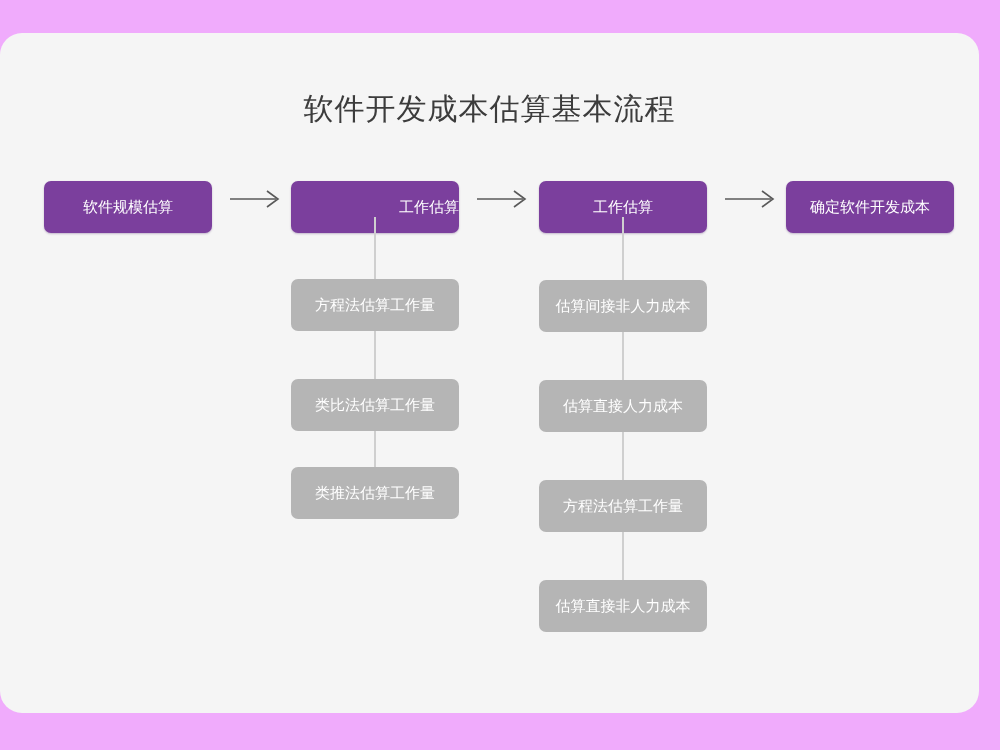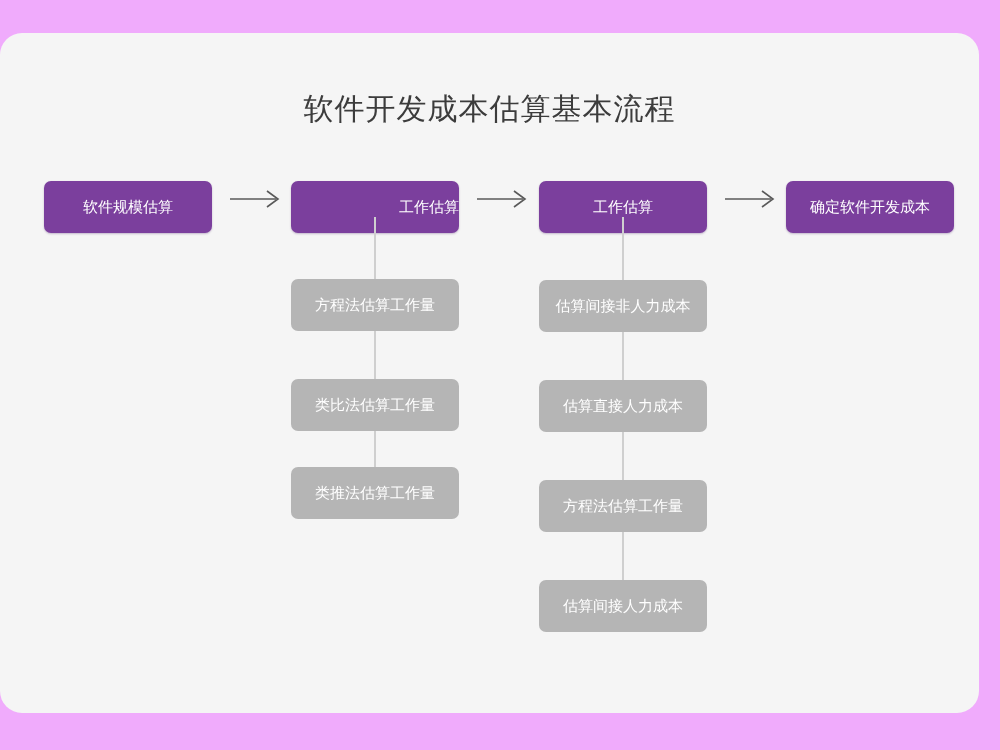--- a/index.html
+++ b/index.html
@@ -141,16 +141,16 @@
   <div class="node sub" style="left:539px; top:280px; width:168px;text-align:center;">
     <span>估算间接非人力成本</span>
   </div>
   <div class="node sub" style="left:539px; top:380px; width:168px;">
     <span>估算直接人力成本</span>
   </div>
   <div class="node sub" style="left:539px; top:480px; width:168px;">
     <span>方程法估算工作量</span>
   </div>
   <div class="node sub" style="left:539px; top:580px; width:168px;">
-    <span>估算间接人力成本</span>
+    <span>估算直接非人力成本</span>
   </div>
 
 </div>
 
 </body></html>

